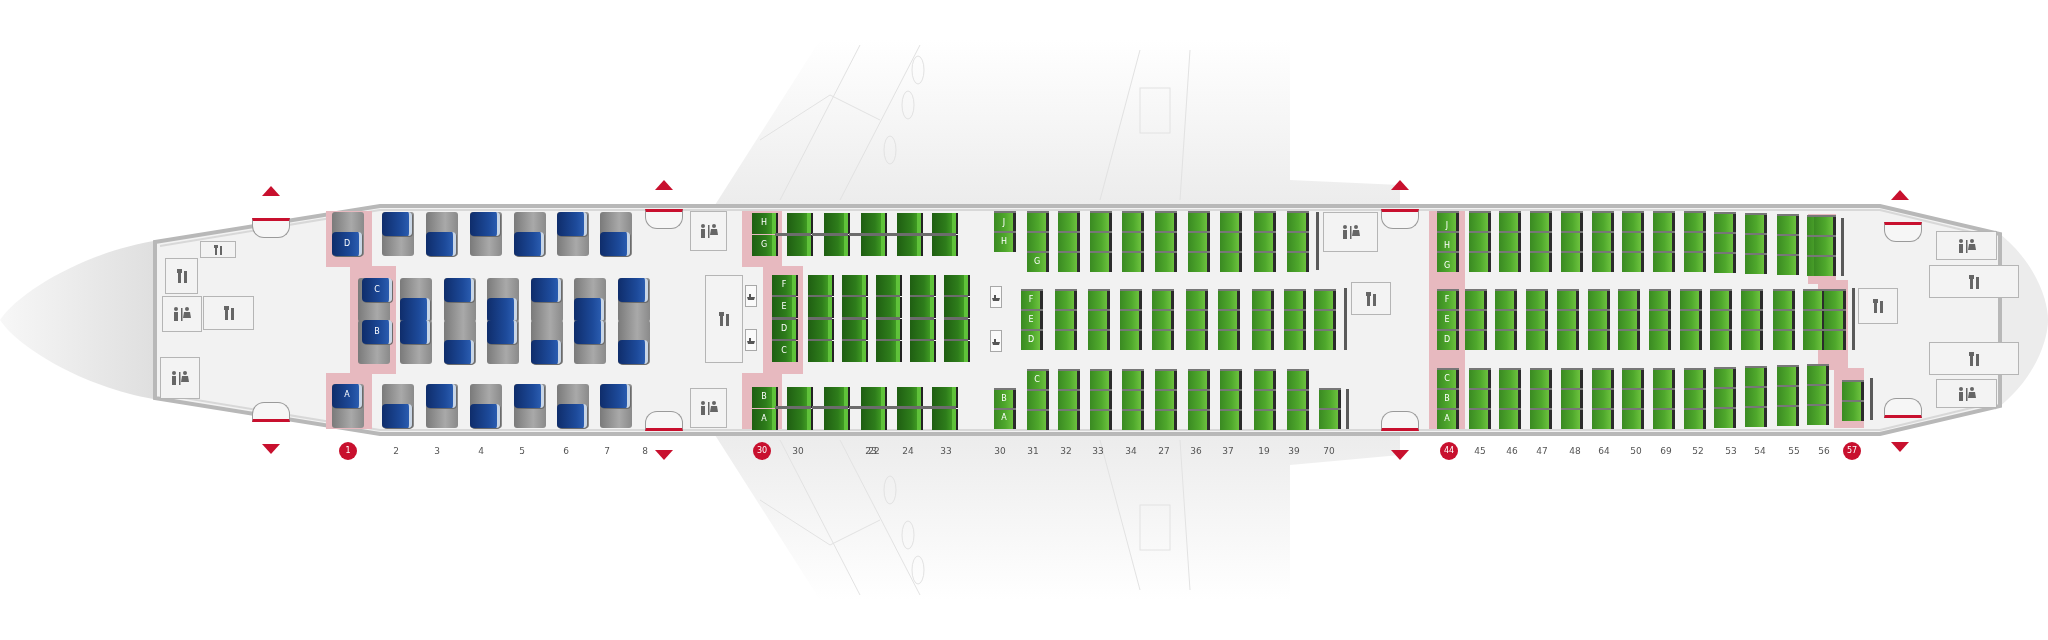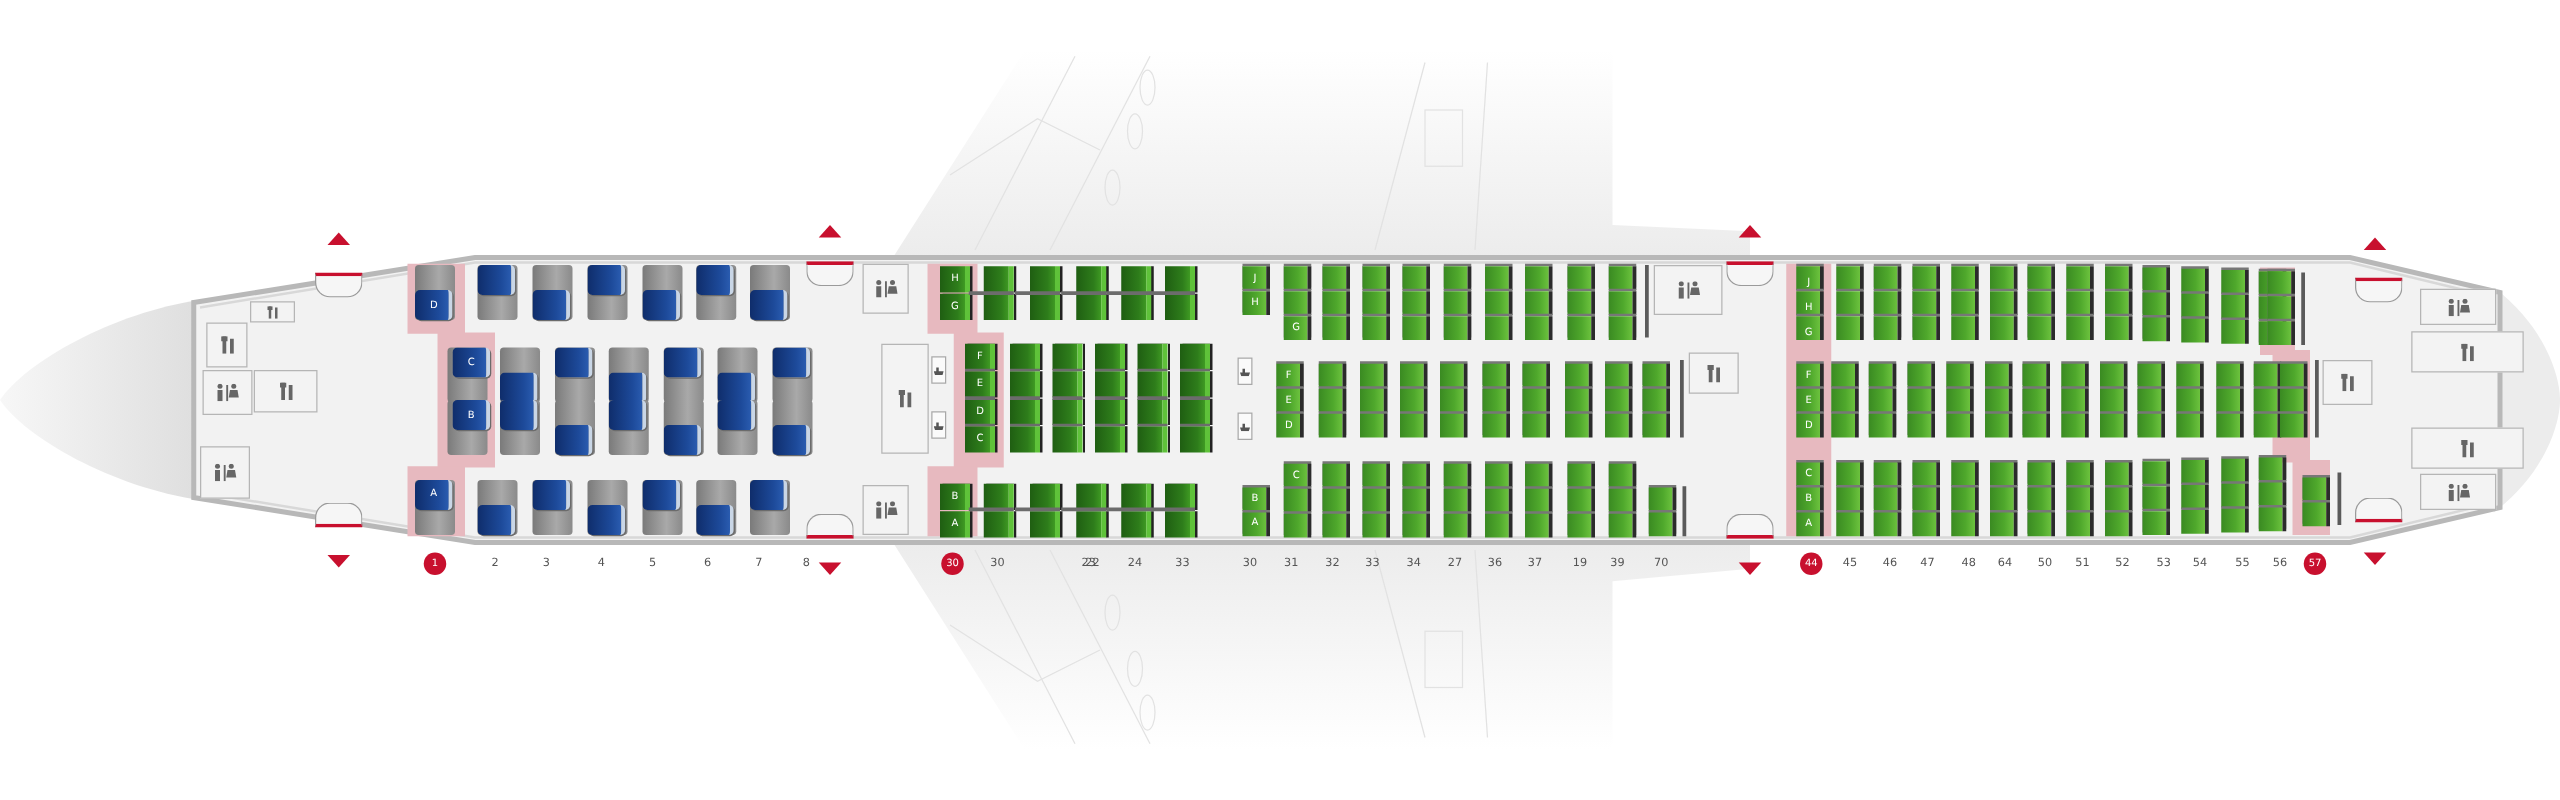--- a/index.html
+++ b/index.html
@@ -660,21 +660,21 @@
     <div class="rownum" style="left: 1253px; top: 446px;">19</div>
     <div class="rownum" style="left: 1283px; top: 446px;">39</div>
     <div class="rownum" style="left: 1318px; top: 446px;">70</div>
     <div class="rownum-exit" style="left: 1440px; top: 442px;">44</div>
     <div class="rownum" style="left: 1469px; top: 446px;">45</div>
     <div class="rownum" style="left: 1501px; top: 446px;">46</div>
     <div class="rownum" style="left: 1531px; top: 446px;">47</div>
     <div class="rownum" style="left: 1564px; top: 446px;">48</div>
     <div class="rownum" style="left: 1593px; top: 446px;">64</div>
     <div class="rownum" style="left: 1625px; top: 446px;">50</div>
-    <div class="rownum" style="left: 1655px; top: 446px;">51</div>
+    <div class="rownum" style="left: 1655px; top: 446px;">69</div>
     <div class="rownum" style="left: 1687px; top: 446px;">52</div>
     <div class="rownum" style="left: 1720px; top: 446px;">53</div>
     <div class="rownum" style="left: 1749px; top: 446px;">54</div>
     <div class="rownum" style="left: 1783px; top: 446px;">55</div>
     <div class="rownum" style="left: 1813px; top: 446px;">56</div>
     <div class="rownum-exit" style="left: 1843px; top: 442px;">57</div>
   </div>
 
 <div class="partition" style="left:1316px;top:212px;height:58px;"></div>
 <div class="partition" style="left:1344px;top:288px;height:62px;"></div>

